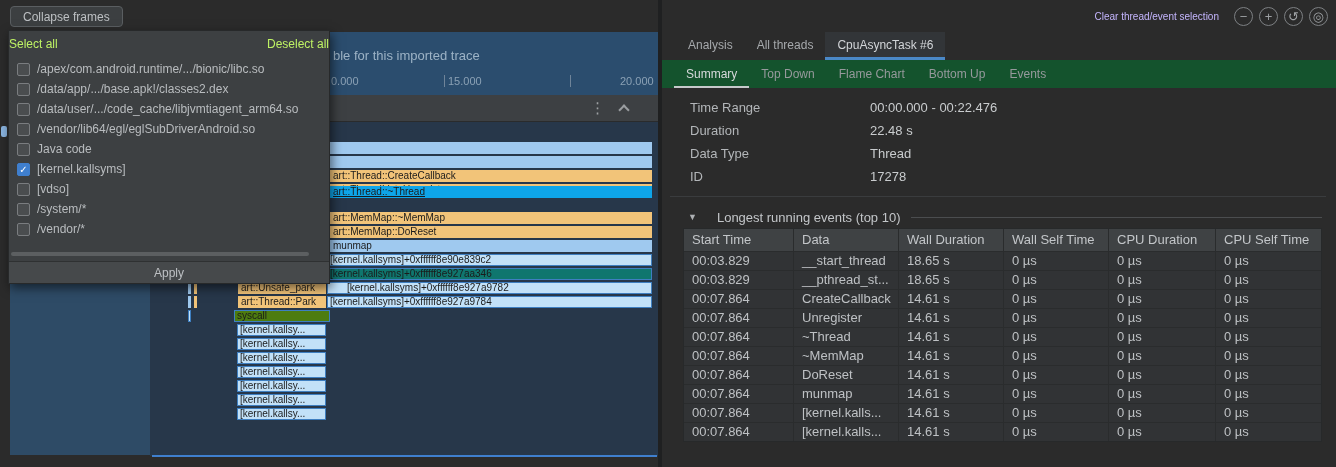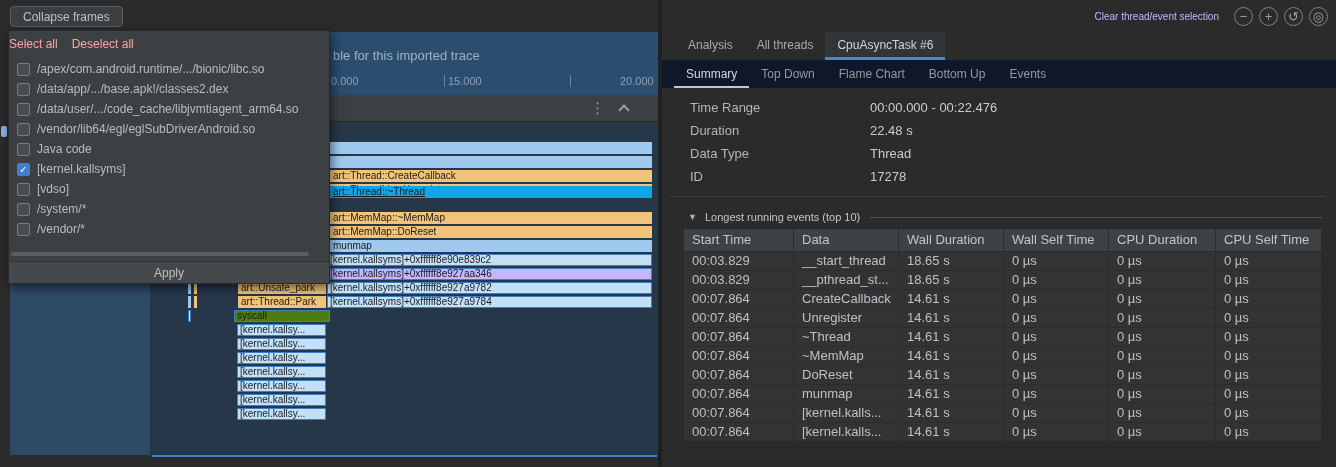--- a/index.html
+++ b/index.html
@@ -24,21 +24,21 @@
   #kebab{position:absolute;left:440px;top:4px;font-size:15px;color:#9da0a3;}
   #chevron{position:absolute;left:470px;top:11px;width:8px;height:8px;border-left:2px solid #9a9da0;border-top:2px solid #9a9da0;transform:rotate(45deg);}
 
   #flame-content{position:absolute;left:150px;top:122px;width:508px;height:334px;background:#27374a;overflow:hidden;}
   .fbar{position:absolute;height:12px;line-height:12px;font-size:10px;color:#1b1b1b;white-space:nowrap;overflow:hidden;}
   #selection-underline{position:absolute;left:152px;top:455px;width:505px;height:2px;background:#3f7fce;}
 
   
   #filter-popup{position:absolute;left:8px;top:30px;width:322px;height:254px;background:#3d4042;
     border:1px solid #27292a;box-shadow:2px 4px 10px rgba(0,0,0,.55);z-index:10;}
-  #filter-links{height:26px;display:flex;justify-content:flex-start;align-items:center;gap:14px;color:#fca5a5;}
+  #filter-links{height:26px;display:flex;justify-content:space-between;align-items:center;gap:14px;color:#bef264;}
   #filter-links span{cursor:default;}
   #filter-list{position:absolute;top:28px;left:0;right:0;overflow:hidden;}
   .fitem{display:flex;align-items:center;height:20px;padding-left:8px;white-space:nowrap;overflow:hidden;}
   .cbox{width:13px;height:13px;flex:0 0 13px;border:1px solid #7a7d80;background:#4a4d4f;border-radius:2px;
     font-size:10px;line-height:11px;text-align:center;color:#fff;}
   .cbox.on{background:#3f7fce;border-color:#3f7fce;}
   .flabel{margin-left:7px;color:#b9bcbf;}
   #filter-scrollbar{position:absolute;left:2px;bottom:27px;width:298px;height:4px;background:#5c5f61;border-radius:2px;}
   #apply-btn{position:absolute;left:0;right:0;bottom:0;height:22px;background:#46494b;border:none;
     border-top:1px solid #2f3132;color:#bdc0c3;font-size:12px;font-family:inherit;}
@@ -50,33 +50,33 @@
   #right-top-bar{position:absolute;left:0;top:0;width:674px;height:32px;display:flex;justify-content:flex-end;
     align-items:center;gap:6px;padding-right:8px;}
   #clear-link{color:#c4b5fd;margin-right:9px;font-size:10px;}
   .circle-icon{width:19px;height:19px;border:1px solid #7d8083;border-radius:50%;color:#9da0a3;
     display:flex;align-items:center;justify-content:center;font-size:13px;line-height:1;}
 
   #tabs{position:absolute;left:14px;top:32px;height:28px;display:flex;}
   .tab{padding:0 12px;line-height:27px;color:#a6a9ac;white-space:nowrap;}
   .tab.sel{color:#d2d5d8;background:#323538;border-bottom:3px solid #4a88c7;}
 
-  #subtabs{position:absolute;left:0;top:60px;width:674px;height:28px;background:#0f172a;display:flex;padding-left:12px;}
+  #subtabs{position:absolute;left:0;top:60px;width:674px;height:28px;background:#14532d;display:flex;padding-left:12px;}
   .subtab{padding:0 12px;line-height:28px;color:#96999c;white-space:nowrap;}
   .subtab.sel{color:#d6d9db;border-bottom:2px solid #c6c9cb;}
 
   #details{position:absolute;left:0;top:96px;width:100%;}
   .drow{height:23px;line-height:23px;display:flex;}
   .dlabel{width:208px;padding-left:28px;color:#b3b6b9;font-size:13px;}
   .dvalue{color:#c9ccce;font-size:13px;}
   #details-divider{position:absolute;left:8px;right:10px;top:196px;height:1px;background:#3a3c3e;}
 
   #events-header{position:absolute;left:26px;right:14px;top:208px;height:18px;display:flex;align-items:center;}
   #events-arrow{font-size:9px;color:#aeb1b4;margin-right:8px;}
-  #events-title{font-size:11px;color:#c3c6c9;white-space:nowrap;}
+  #events-title{font-size:13px;color:#c3c6c9;white-space:nowrap;margin-left:12px;}
   #events-rule{flex:1;height:1px;background:#4b4d4f;margin-left:10px;}
 
   #events-table{position:absolute;left:21px;top:228px;width:639px;border:1px solid #27292a;}
   .trow{display:grid;grid-template-columns:110px 105px 105px 105px 107px 106px;}
   .trow.thead{height:22px;background:#3f4244;}
   .trow:not(.thead){height:19px;background:#313335;border-top:1px solid #2a2c2d;}
   .tcell{padding-left:8px;border-right:1px solid #2a2c2d;line-height:18px;font-size:13px;color:#bec1c4;
     white-space:nowrap;overflow:hidden;}
   .tcell:last-child{border-right:none;}
   .thead .tcell{line-height:21px;color:#c3c6c9;}
@@ -119,25 +119,25 @@
   <div id="flame-content">
       <div class="fbar" style="left: 5px; top: 20px; width: 497px; background: rgb(159, 201, 239);"></div>
       <div class="fbar" style="left: 5px; top: 34px; width: 497px; background: rgb(159, 201, 239);"></div>
       <div class="fbar" style="left: 5px; top: 48px; width: 497px; background: rgb(242, 196, 121); padding-left: 178px;">art::Thread::CreateCallback</div>
       <div class="fbar" style="left: 5px; top: 62px; width: 497px; background: rgb(242, 196, 121); padding-left: 178px;">art::ThreadList::Unregister</div>
       <div class="fbar" style="left: 5px; top: 64px; width: 497px; background: #0ea5e9; padding-left: 178px; text-decoration: underline;">art::Thread::~Thread</div>
       <div class="fbar" style="left: 5px; top: 90px; width: 497px; background: rgb(242, 196, 121); padding-left: 178px;">art::MemMap::~MemMap</div>
       <div class="fbar" style="left: 5px; top: 104px; width: 497px; background: rgb(242, 196, 121); padding-left: 178px;">art::MemMap::DoReset</div>
       <div class="fbar" style="left: 5px; top: 118px; width: 497px; background: rgb(159, 201, 239); padding-left: 178px;">munmap</div>
       <div class="fbar" style="left: 177px; top: 132px; width: 325px; background: rgb(194, 225, 248); box-shadow: rgb(62, 127, 193) 0px 0px 0px 1px inset; padding-left: 3px;">[kernel.kallsyms]+0xffffff8e90e839c2</div>
-      <div class="fbar" style="left: 177px; top: 146px; width: 325px; background: #c4b5fd; box-shadow: rgb(62, 127, 193) 0px 0px 0px 1px inset; padding-left: 3px;">[kernel.kallsyms]+0xffffff8e927aa346</div>
+      <div class="fbar" style="left: 177px; top: 146px; width: 325px; background: #0f766e; box-shadow: rgb(62, 127, 193) 0px 0px 0px 1px inset; padding-left: 3px;">[kernel.kallsyms]+0xffffff8e927aa346</div>
       <div class="fbar" style="left: 38px; top: 160px; width: 3px; background: rgb(159, 201, 239);"></div>
       <div class="fbar" style="left: 44px; top: 160px; width: 3px; background: rgb(242, 196, 121);"></div>
       <div class="fbar" style="left: 88px; top: 160px; width: 88px; background: rgb(242, 196, 121); padding-left: 3px;">art::Unsafe_park</div>
-      <div class="fbar" style="left: 177px; top: 160px; width: 325px; background: rgb(194, 225, 248); box-shadow: rgb(62, 127, 193) 0px 0px 0px 1px inset; padding-left: 3px;">[kernel.kallsyms]+0xffffff8e927a9782</div>
+      <div class="fbar" style="left: 177px; top: 160px; width: 325px; background: rgb(194, 225, 248); box-shadow: rgb(62, 127, 193) 0px 0px 0px 1px inset; padding-left: 20px;">[kernel.kallsyms]+0xffffff8e927a9782</div>
       <div class="fbar" style="left: 38px; top: 174px; width: 3px; background: rgb(159, 201, 239);"></div>
       <div class="fbar" style="left: 44px; top: 174px; width: 3px; background: rgb(242, 196, 121);"></div>
       <div class="fbar" style="left: 88px; top: 174px; width: 88px; background: rgb(242, 196, 121); padding-left: 3px;">art::Thread::Park</div>
       <div class="fbar" style="left: 177px; top: 174px; width: 325px; background: rgb(194, 225, 248); box-shadow: rgb(62, 127, 193) 0px 0px 0px 1px inset; padding-left: 3px;">[kernel.kallsyms]+0xffffff8e927a9784</div>
       <div class="fbar" style="left: 38px; top: 188px; width: 3px; background: rgb(194, 225, 248); box-shadow: rgb(62, 127, 193) 0px 0px 0px 1px inset;"></div>
       <div class="fbar" style="left: 84px; top: 188px; width: 96px; background: #4d7c0f; box-shadow: rgb(62, 127, 193) 0px 0px 0px 1px inset; padding-left: 3px;">syscall</div>
       <div class="fbar" style="left: 87px; top: 202px; width: 89px; background: rgb(194, 225, 248); box-shadow: rgb(62, 127, 193) 0px 0px 0px 1px inset; padding-left: 3px;">[kernel.kallsy...</div>
       <div class="fbar" style="left: 87px; top: 216px; width: 89px; background: rgb(194, 225, 248); box-shadow: rgb(62, 127, 193) 0px 0px 0px 1px inset; padding-left: 3px;">[kernel.kallsy...</div>
       <div class="fbar" style="left: 87px; top: 230px; width: 89px; background: rgb(194, 225, 248); box-shadow: rgb(62, 127, 193) 0px 0px 0px 1px inset; padding-left: 3px;">[kernel.kallsy...</div>
       <div class="fbar" style="left: 87px; top: 244px; width: 89px; background: rgb(194, 225, 248); box-shadow: rgb(62, 127, 193) 0px 0px 0px 1px inset; padding-left: 3px;">[kernel.kallsy...</div>

